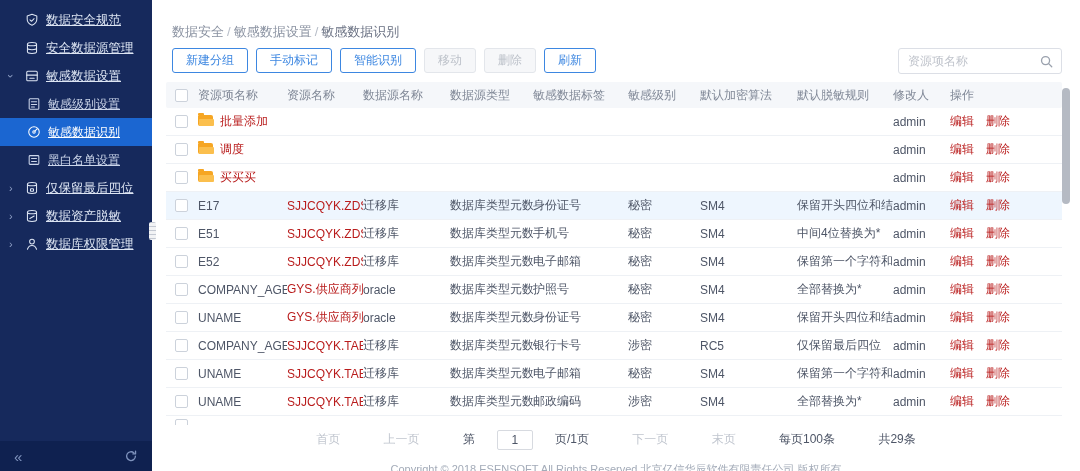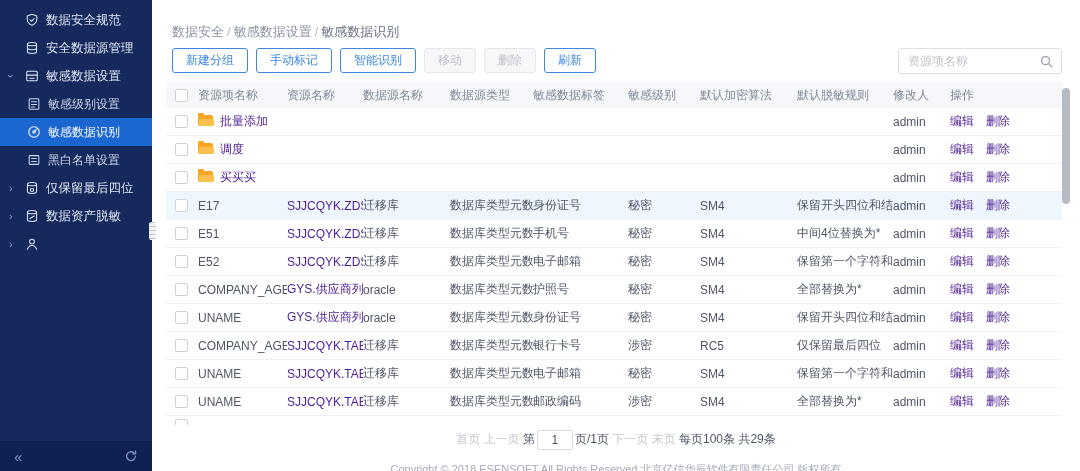--- a/index.html
+++ b/index.html
@@ -5,21 +5,21 @@
   * { margin:0; padding:0; box-sizing:border-box; }
   html,body { width:1080px; height:471px; overflow:hidden;
     font-family:"Liberation Sans","DejaVu Sans",sans-serif; background:#fff; }
 
   
   .sidebar { position:absolute; left:0; top:0; width:152px; height:471px;
     background:#16295c; overflow:hidden; }
   .sb-menu { padding-top:6px; }
   .sb-item { position:relative; height:28px; line-height:28px; display:flex;
     align-items:center; color:#dde5f3; font-size:12.5px; padding-left:24px;
-    cursor:pointer; white-space:nowrap; }
+    cursor:pointer; white-space:nowrap;text-decoration:underline; }
   .sb-item.sub { padding-left:26px; font-size:12px; color:#ccd6ea; }
   .sb-item.active { background:#1b66d1; color:#fff; }
   .chev { position:absolute; left:9px; top:0; font-size:11px; color:#8fa0c6;
     line-height:28px; }
   .chev.down { transform:rotate(90deg); transform-origin:center; }
   .sb-ico { display:inline-flex; width:15px; height:15px; margin-right:7px;
     align-items:center; justify-content:center; flex:none; }
   .sb-ico svg { display:block; }
   .sb-footer { position:absolute; bottom:0; left:0; width:152px; height:30px;
     background:#0f2150; display:flex; align-items:center;
@@ -59,33 +59,33 @@
     border-radius:2px; }
   .tbl-row { height:28px; border-bottom:1px solid #eef1f5; color:#4e5667; }
   .tbl-row.hl { background:#eef6fe; }
   .tbl-row.partial { height:9px; border-bottom:none; overflow:hidden;
     align-items:start; }
   .tbl-row.partial .cell.cb { padding-top:3px; }
   .cell { overflow:hidden; white-space:nowrap; text-overflow:clip; padding-right:6px; }
   .cell.cb { padding-left:9px; padding-right:0; display:flex; align-items:center; }
   .checkbox { width:13px; height:13px; border:1px solid #ccd2db; border-radius:2px;
     background:#fff; display:inline-block; cursor:pointer; }
-  .lnk { color:#4c1d95; text-decoration:none; cursor:pointer; }
+  .lnk { color:#b91c1c; text-decoration:none; cursor:pointer; }
   .actions .lnk { margin-right:12px;text-align:center; }
   .folder { display:inline-block; width:15px; height:11px; background:#f6a623;
     border-radius:1px 2px 2px 2px; position:relative; margin-right:7px;
     vertical-align:-1px; }
   .folder::before { content:""; position:absolute; top:-2px; left:0; width:6px;
     height:2px; background:#f6a623; border-radius:1px 1px 0 0; }
   .folder::after { content:""; position:absolute; left:1px; top:4px; right:-1px;
     height:7px; background:#fbbf4d; border-radius:1px; }
 
   
   .pagination { margin-top:5px; text-align:center; font-size:12px; color:#5b6270; }
-  .pg { margin:0 0; cursor:pointer; }
+  .pg { margin:0 20px; cursor:pointer; }
   .pg.gray { color:#c1c6cf; }
   .pg-input { width:36px; height:20px; border:1px solid #d7dae0; border-radius:2px;
     text-align:center; font-size:12px; color:#4e5667; margin:0 2px;
     font-family:inherit; outline:none; vertical-align:middle; }
   .pg.strong { color:#4e5667; }
   .footer { margin-top:12px; text-align:center; font-size:11px; color:#a3abb8; }
 
   .scroll-thumb { position:absolute; right:10px; top:88px; width:8px; height:116px;
     background:#b5bac3; border-radius:4px; cursor:pointer; }
 </style>
@@ -174,20 +174,21 @@
         <span class="sb-label">数据资产脱敏</span>
       </div>
       <div class="sb-item top">
         <span class="chev right">›</span>
         <span class="sb-ico">
           <svg width="14" height="14" viewBox="0 0 16 16" fill="none" stroke="currentColor" stroke-width="1.2" stroke-linecap="round" stroke-linejoin="round">
             <circle cx="8" cy="5.2" r="2.7"></circle>
             <path d="M2.8 14c.9-3 2.9-4.4 5.2-4.4s4.3 1.4 5.2 4.4"></path>
           </svg>
         </span>
+        <span class="sb-label">数据库权限管理</span>
       </div>
     </div>
   <div class="sb-footer">
     <span class="sb-collapse">«</span>
     <span class="sb-refresh">
       <svg width="14" height="14" viewBox="0 0 16 16" fill="none" stroke="currentColor" stroke-width="1.5" stroke-linecap="round" stroke-linejoin="round">
           <path d="M13 8.2a5 5 0 1 1-1.6-3.7"></path>
           <path d="M13.2 2.6v3h-3"></path>
         </svg>
     </span>

